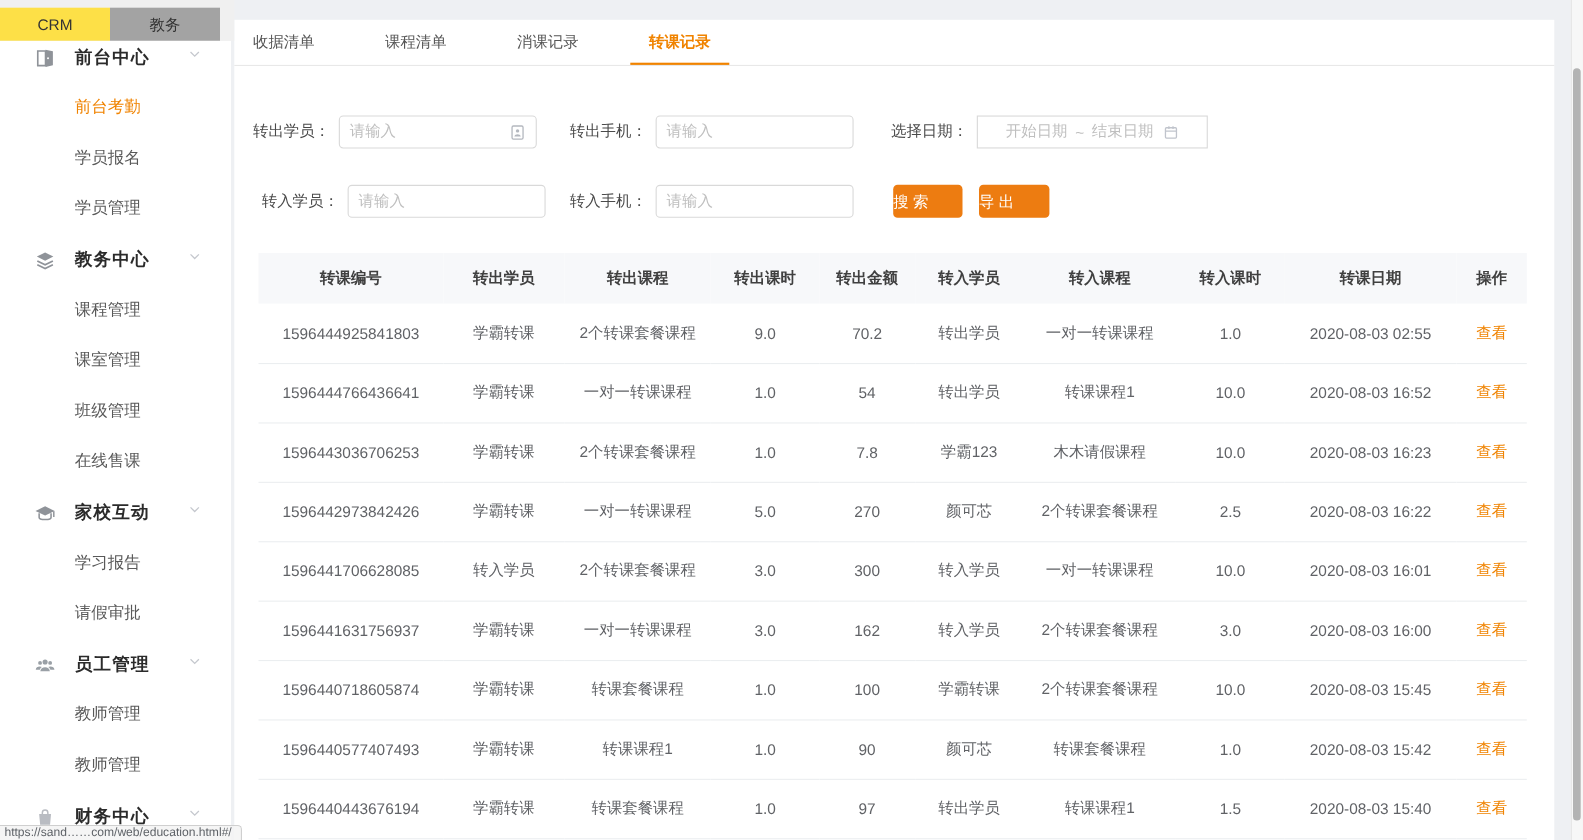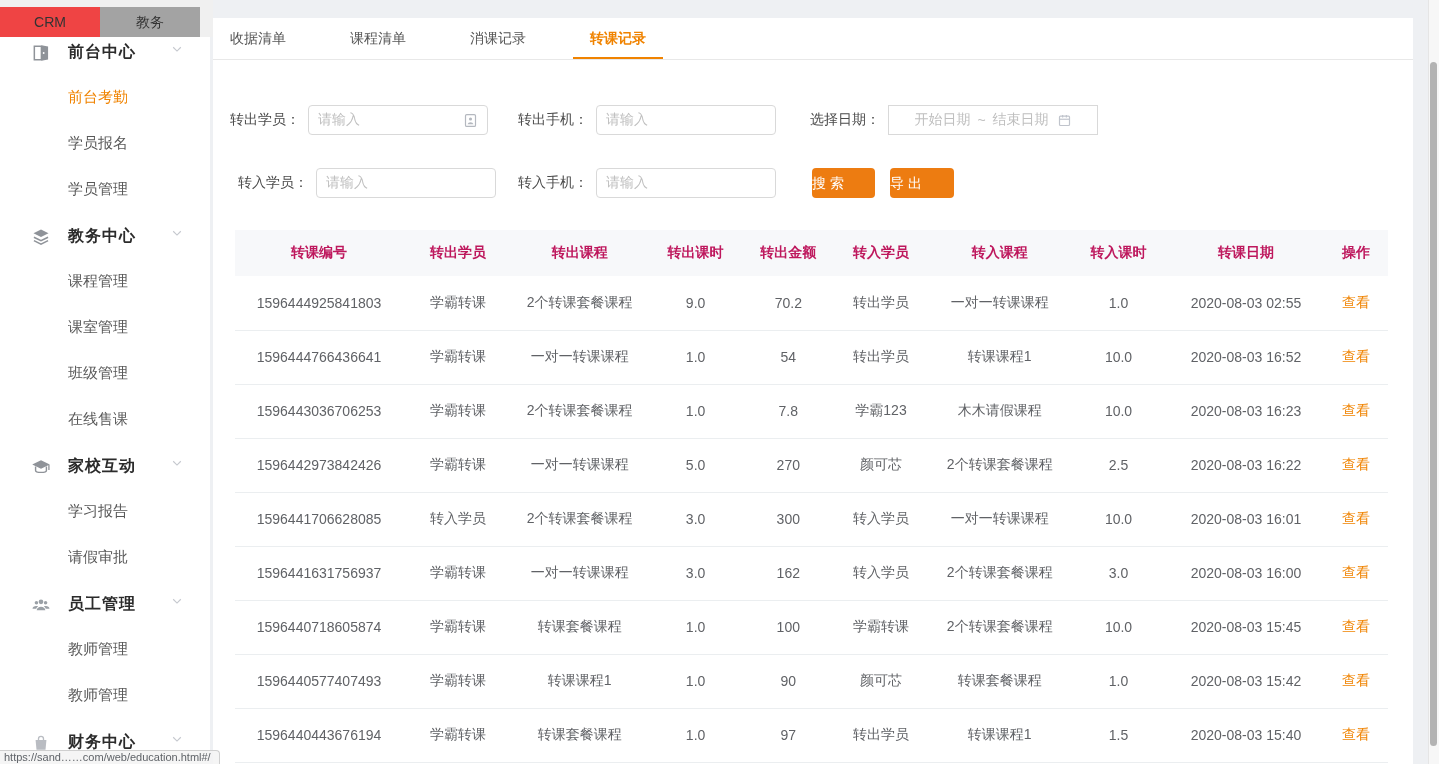--- a/index.html
+++ b/index.html
@@ -11,21 +11,21 @@
   body{
     width:1439px;height:764px;position:relative;overflow:hidden;
     background:#eef0f3;
     font-family:"Liberation Sans","DejaVu Sans",sans-serif;
     -webkit-font-smoothing:antialiased;
   }
   
   .app-tabs{position:absolute;left:0;top:0;width:213px;height:37px;background:#f0f0f0;z-index:6;}
   .app-tab{position:absolute;top:7px;height:30px;width:100px;line-height:30px;text-align:center;
     font-size:14px;color:#333;cursor:default;}
-  .app-tab.crm{left:0;background:#ef4444;}
+  .app-tab.crm{left:0;background:#fde047;}
   .app-tab.jw{left:100px;background:#a3a3a3;}
   
   .sidebar{position:absolute;left:0;top:37px;width:210px;height:727px;background:#ffffff;overflow:hidden;}
   .side-list{position:absolute;top:5px;left:0;right:0;}
   .side-row{height:46px;display:flex;align-items:flex-start;}
   .side-group-row{padding-left:30px;}
   .side-group-row .icon{width:22px;height:22px;display:inline-flex;align-items:center;justify-content:center;flex:0 0 22px;}
   .side-group-row .glabel{margin-left:16px;font-size:16px;font-weight:700;color:#2b2b2b;letter-spacing:1px;}
   .side-group-row .chev{margin-left:auto;margin-right:26px;width:14px;height:14px;display:inline-flex;}
   .side-item-row{padding-left:68px;font-size:15px;color:#595959;cursor:pointer;}
@@ -53,21 +53,21 @@
   .g-date{left:590px;top:87px;}
   .g-in-student{left:18px;top:150px;}
   .g-in-phone{left:298px;top:150px;}
   .btn{position:absolute;top:150px;height:30px;border:none;border-radius:4px;background:var(--accent);
     color:#fff;font-size:14px;text-align:left;line-height:30px;cursor:pointer;padding:0;
     font-family:inherit;}
   .btn-search{left:599px;width:63px;}
   .btn-export{left:677px;width:64px;}
   
   .rtable{position:absolute;left:22px;top:212px;width:1153px;border-collapse:collapse;table-layout:fixed;}
-  .rtable th{height:46px;background:#f7f8fa;font-size:14px;font-weight:700;color:#be185d;text-align:center;padding:0;}
+  .rtable th{height:46px;background:#f7f8fa;font-size:14px;font-weight:700;color:#404040;text-align:center;padding:0;}
   .rtable td{height:54px;font-size:14px;color:#606266;text-align:center;border-bottom:1px solid #ebeef0;padding:0;
     white-space:nowrap;overflow:hidden;}
   .view-link{color:var(--active-orange);cursor:pointer;text-decoration:none;}
   
   .sb-track{position:absolute;right:0;top:0;width:11px;height:764px;background:#f7f7f7;border-left:1px solid #e5e5e5;z-index:40;}
   .sb-thumb{position:absolute;right:2px;top:62px;width:7px;height:684px;background:#b3b3b3;border-radius:4px;}
   
   .statusbar{position:absolute;left:0;bottom:0;height:14px;line-height:13px;z-index:20;
     background:rgba(243,243,243,0.85);border:1px solid #cfcfcf;border-left:none;border-bottom:none;
     border-top-right-radius:4px;padding:0 8px 0 4px;font-size:11px;color:#5f6368;white-space:nowrap;}

